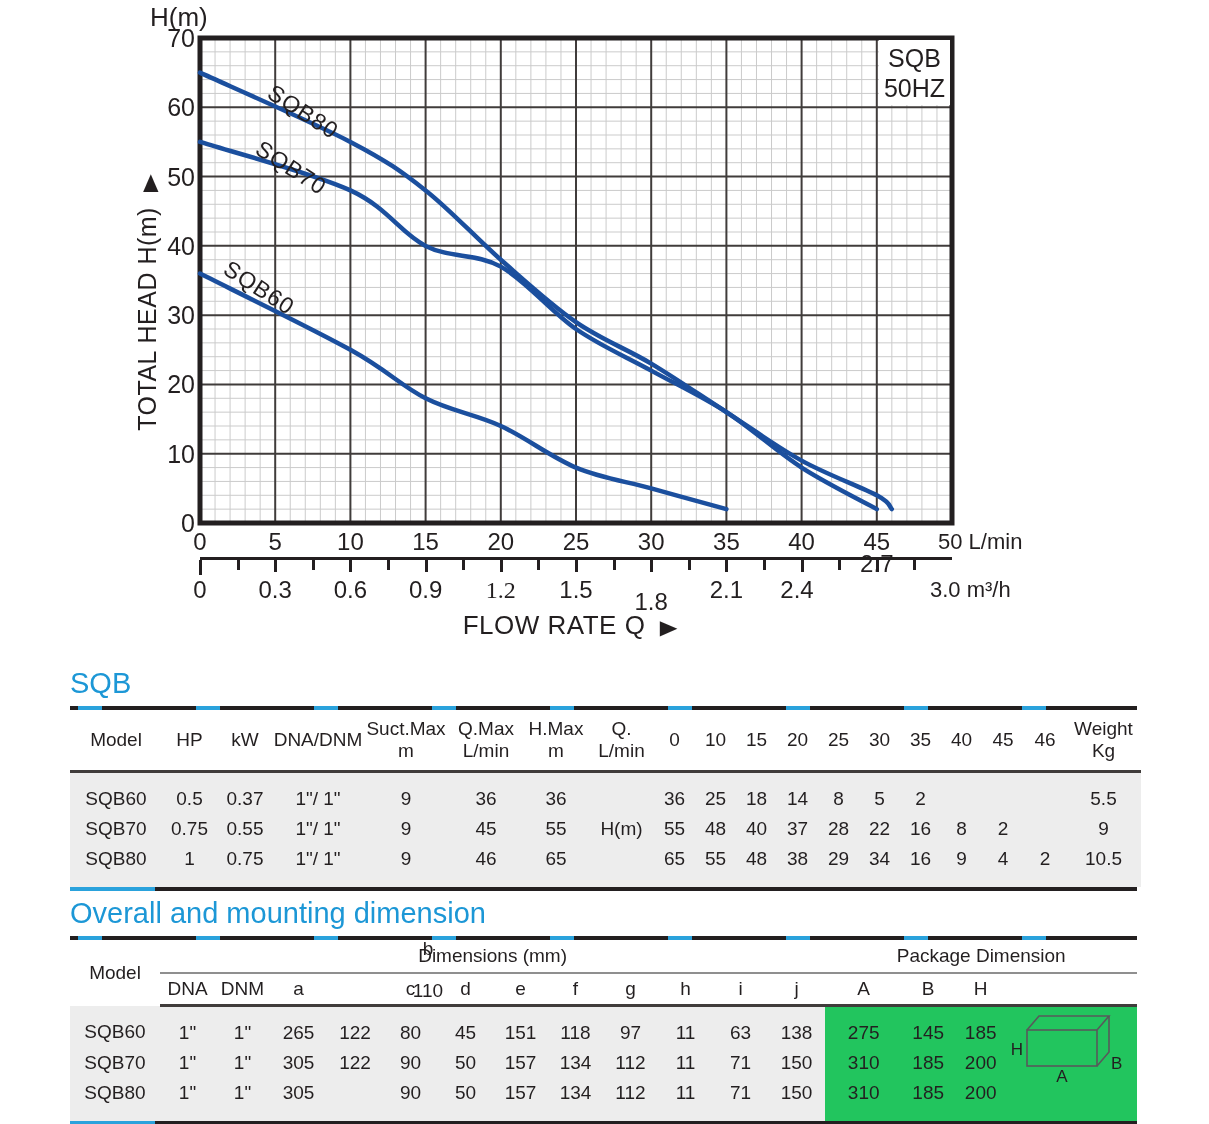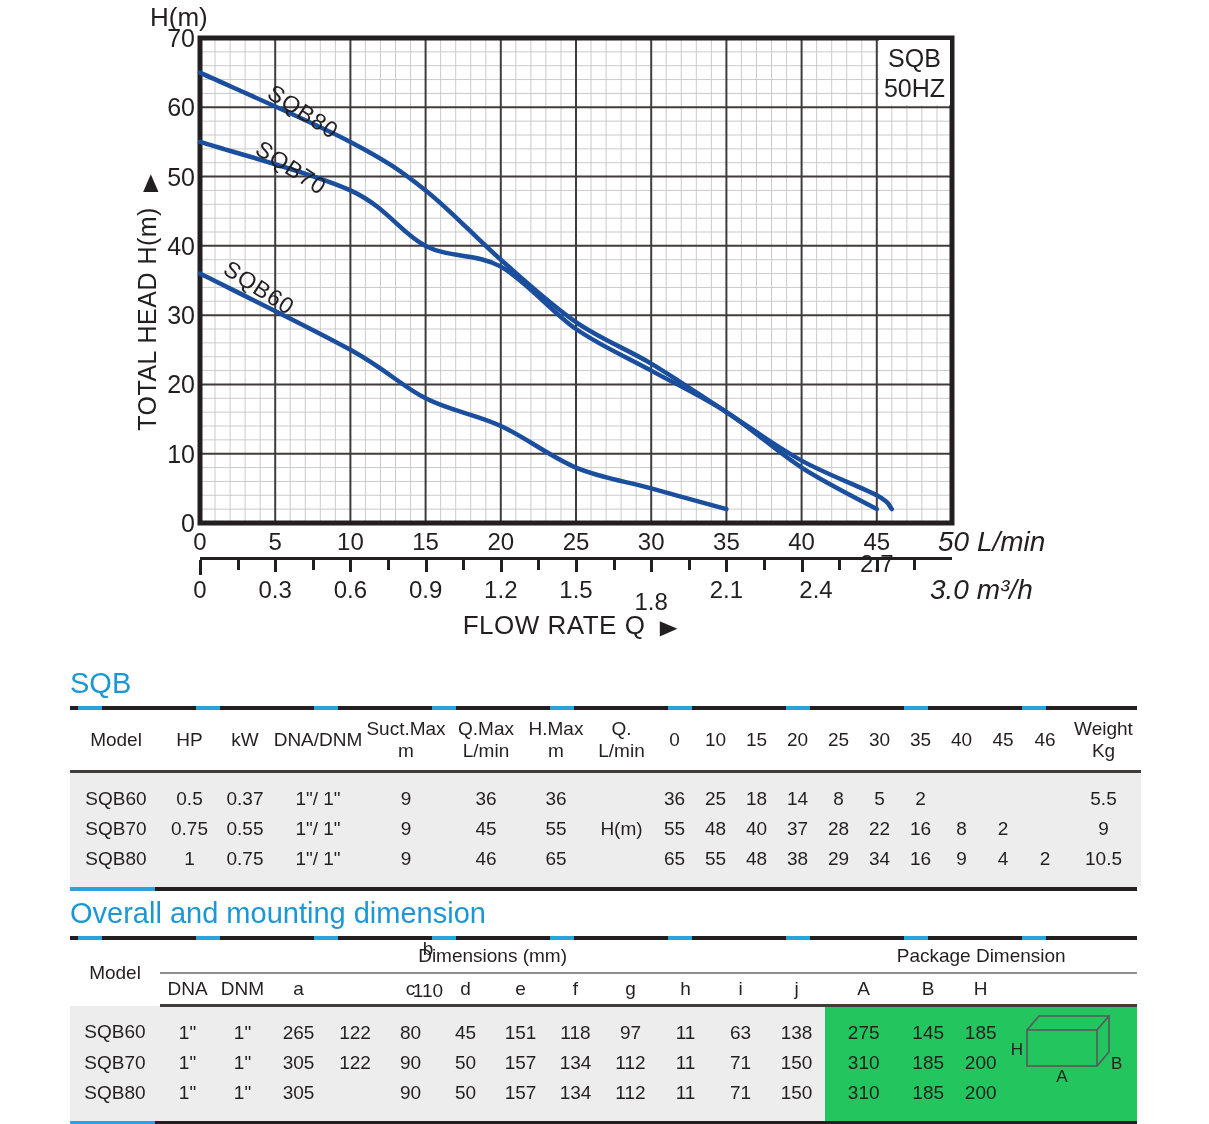--- a/index.html
+++ b/index.html
@@ -4,21 +4,21 @@
 <style>
   html,body{margin:0;padding:0;background:#fff;}
   #page{position:relative;width:1209px;height:1124px;background:#fff;overflow:hidden;
         font-family:"Liberation Sans",sans-serif;color:#231f20;}
   
   #chart{position:absolute;left:0;top:0;width:1209px;height:660px;}
   #chart-svg{position:absolute;left:0;top:0;}
   .ylab{position:absolute;width:52px;text-align:right;font-size:25px;line-height:26px;}
   .xlab{position:absolute;width:60px;text-align:center;font-size:24px;line-height:26px;}
   .x2lab{position:absolute;width:70px;text-align:center;font-size:24px;line-height:26px;}
-  .endlab{position:absolute;white-space:nowrap;font-size:28px;line-height:26px;font-style:italic;}
+  .endlab{position:absolute;white-space:nowrap;font-size:22px;line-height:26px;}
   .tick2{position:absolute;width:3px;background:#231f20;}
   #axis2-line{position:absolute;height:3px;background:#231f20;}
   #y-top-label{position:absolute;left:150px;top:2px;font-size:26px;}
   #y-axis-label{position:absolute;left:147px;top:303px;transform:translate(-50%,-50%) rotate(-90deg);
                 white-space:nowrap;font-size:25px;letter-spacing:.5px;}
   #x-axis-label{position:absolute;left:420px;top:610px;width:300px;text-align:center;
                 font-size:26px;letter-spacing:.5px;white-space:nowrap;}
   .axis-arrow{display:inline-block;margin-left:16px;font-size:20px;transform:scaleX(1.15);}
   #legend{position:absolute;left:879px;top:40px;width:71px;height:65px;background:#fff;
           display:flex;flex-direction:column;align-items:center;justify-content:center;
@@ -194,25 +194,25 @@
         <div class="tick2" style="left: 725.4px; top: 560px; height: 12px;"></div>
         <div class="tick2" style="left: 763px; top: 560px; height: 10px;"></div>
         <div class="tick2" style="left: 800.6px; top: 560px; height: 12px;"></div>
         <div class="tick2" style="left: 838.2px; top: 560px; height: 10px;"></div>
         <div class="tick2" style="left: 875.8px; top: 560px; height: 12px;"></div>
         <div class="tick2" style="left: 913.4px; top: 560px; height: 10px;"></div>
         <div class="x2lab" style="left: 165px; top: 577px;">0</div>
         <div class="x2lab" style="left: 240.2px; top: 577px;">0.3</div>
         <div class="x2lab" style="left: 315.4px; top: 577px;">0.6</div>
         <div class="x2lab" style="left: 390.6px; top: 577px;">0.9</div>
-        <div class="x2lab" style="left: 465.8px; top: 577px;">1.2</div>
+        <div class="x2lab" style="left: 465.8px; top: 577px; font-family: Liberation Serif, serif;">1.2</div>
         <div class="x2lab" style="left: 541px; top: 577px;">1.5</div>
         <div class="x2lab" style="left: 616.2px; top: 577px; margin-top: 12px;">1.8</div>
         <div class="x2lab" style="left: 691.4px; top: 577px;">2.1</div>
-        <div class="x2lab" style="left: 781px; top: 577px;">2.4</div>
+        <div class="x2lab" style="left: 762px; top: 577px;">2.4</div>
         <div class="x2lab" style="left: 841.8px; top: 551px;">2.7</div>
         <div class="curve-label" style="left: 303px; top: 112px;">SQB80</div>
         <div class="curve-label" style="left: 291px; top: 168px;">SQB70</div>
         <div class="curve-label" style="left: 259px; top: 288px;">SQB60</div>
       </div>
 
     <div class="endlab" style="left:938px;top:529px;">50 L/min</div>
 
     <div id="axis2-line" style="left:200px;top:557px;width:752px;"></div>
 

